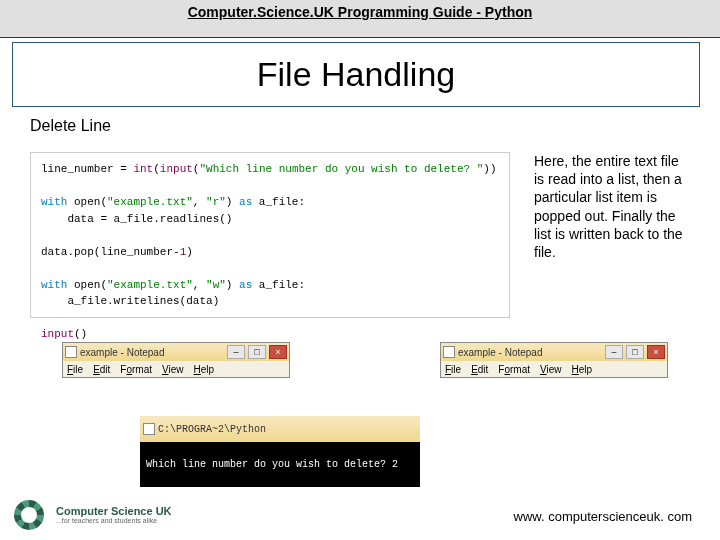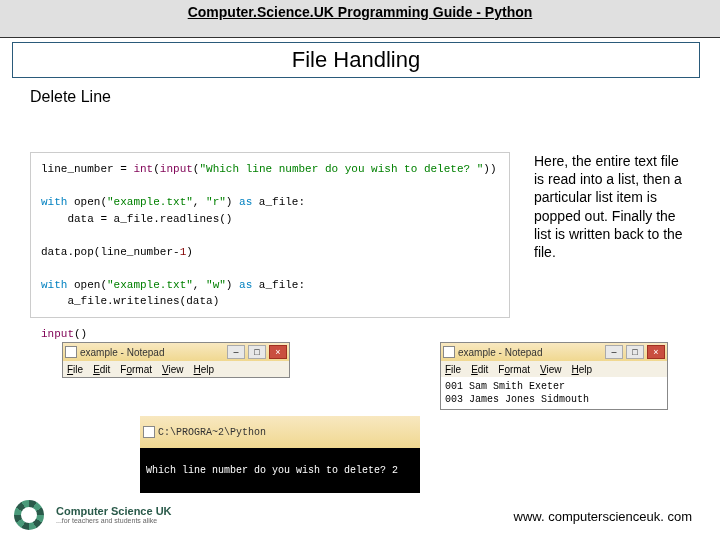--- a/index.html
+++ b/index.html
@@ -20,23 +20,23 @@
   .header-title {
     text-align: center;
     font-weight: bold;
     text-decoration: underline;
     font-size: 14px;
     padding-top: 4px;
   }
   .main-title-box {
     margin: 4px 20px 8px 12px;
     border: 1.5px solid #2a5a7a;
-    padding: 4px;
+    padding: 12px;
     text-align: center;
-    font-size: 22px;
+    font-size: 34px;
   }
   .section-heading {
     font-size: 16px;
     margin: 10px 0 6px 30px;
   }
   .code-box {
     position: absolute;
     left: 30px;
     top: 152px;
     width: 480px;
@@ -119,21 +119,21 @@
     position: absolute;
     left: 140px;
     top: 416px;
     width: 280px;
     background: #000;
     color: #fff;
     font-family: "Courier New", monospace;
     font-size: 10px;
   }
   .term-titlebar {
-    height: 32px;
+    height: 26px;
     background: linear-gradient(#f8e8c0, #f0d890);
     color: #333;
     display: flex;
     align-items: center;
     padding: 0 3px;
     gap: 3px;
   }
   .term-body { padding: 17px 6px; }
   .footer-url {
     position: absolute;
@@ -221,22 +221,20 @@
     <span class="np-btn">□</span>
     <span class="np-btn close">×</span>
   </div>
   <div class="np-menu">
     <span><u>F</u>ile</span>
     <span><u>E</u>dit</span>
     <span>F<u>o</u>rmat</span>
     <span><u>V</u>iew</span>
     <span><u>H</u>elp</span>
   </div>
-  <div class="np-body"><span>001 Sam Smith Exeter</span>
-<span>003 James Jones Sidmouth</span></div>
 </div>
 
 <div class="terminal">
   <div class="term-titlebar">
     <span class="np-icon"></span>
     <span>C:\PROGRA~2\Python</span>
   </div>
   <div class="term-body">
     <span>Which line number do you wish to delete? 2</span>
   </div>

